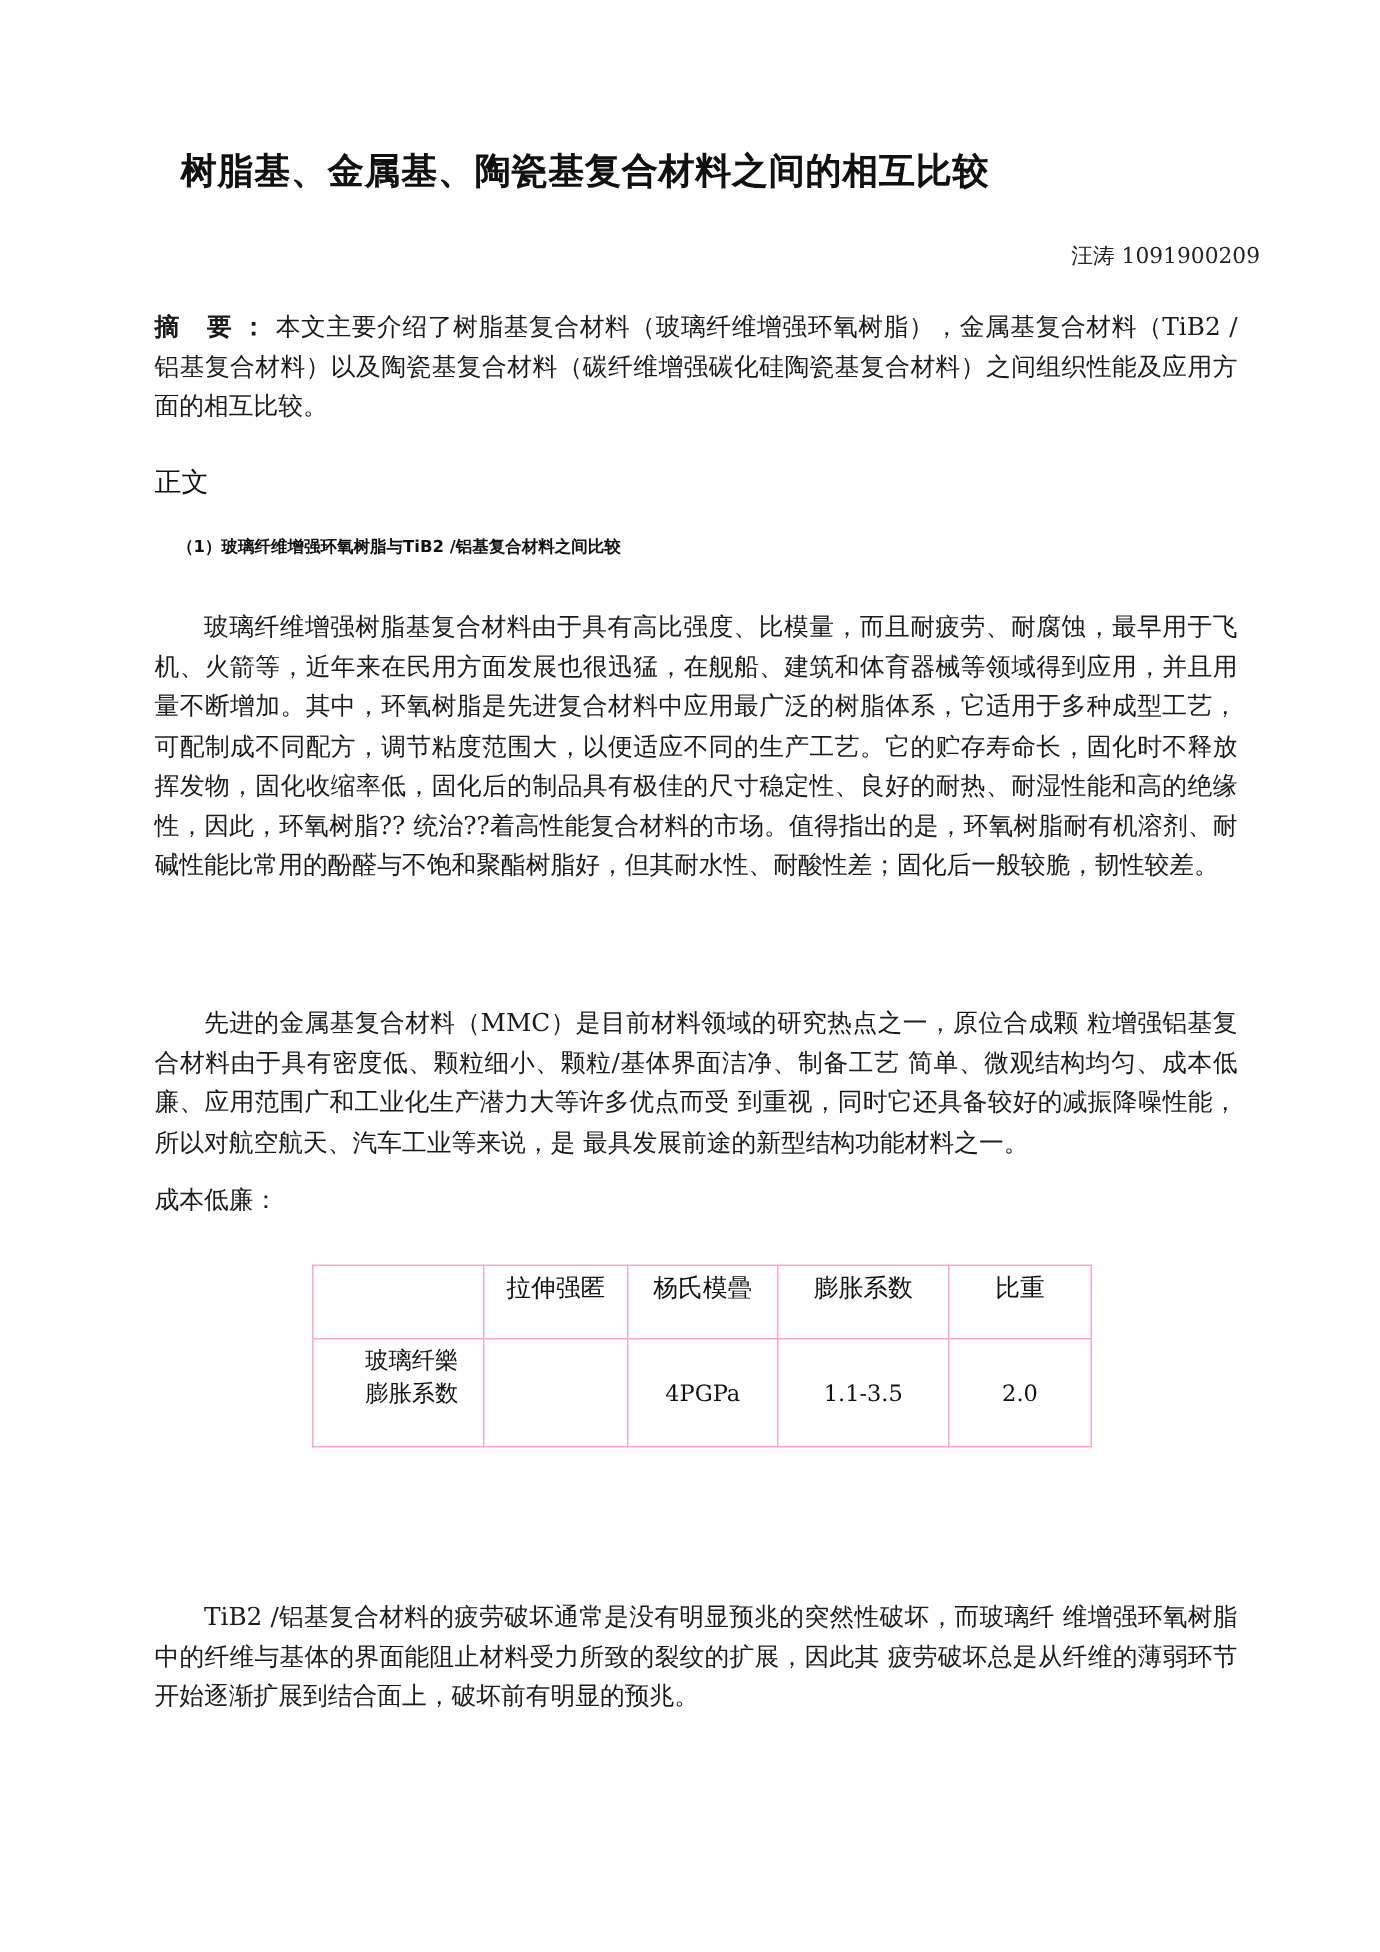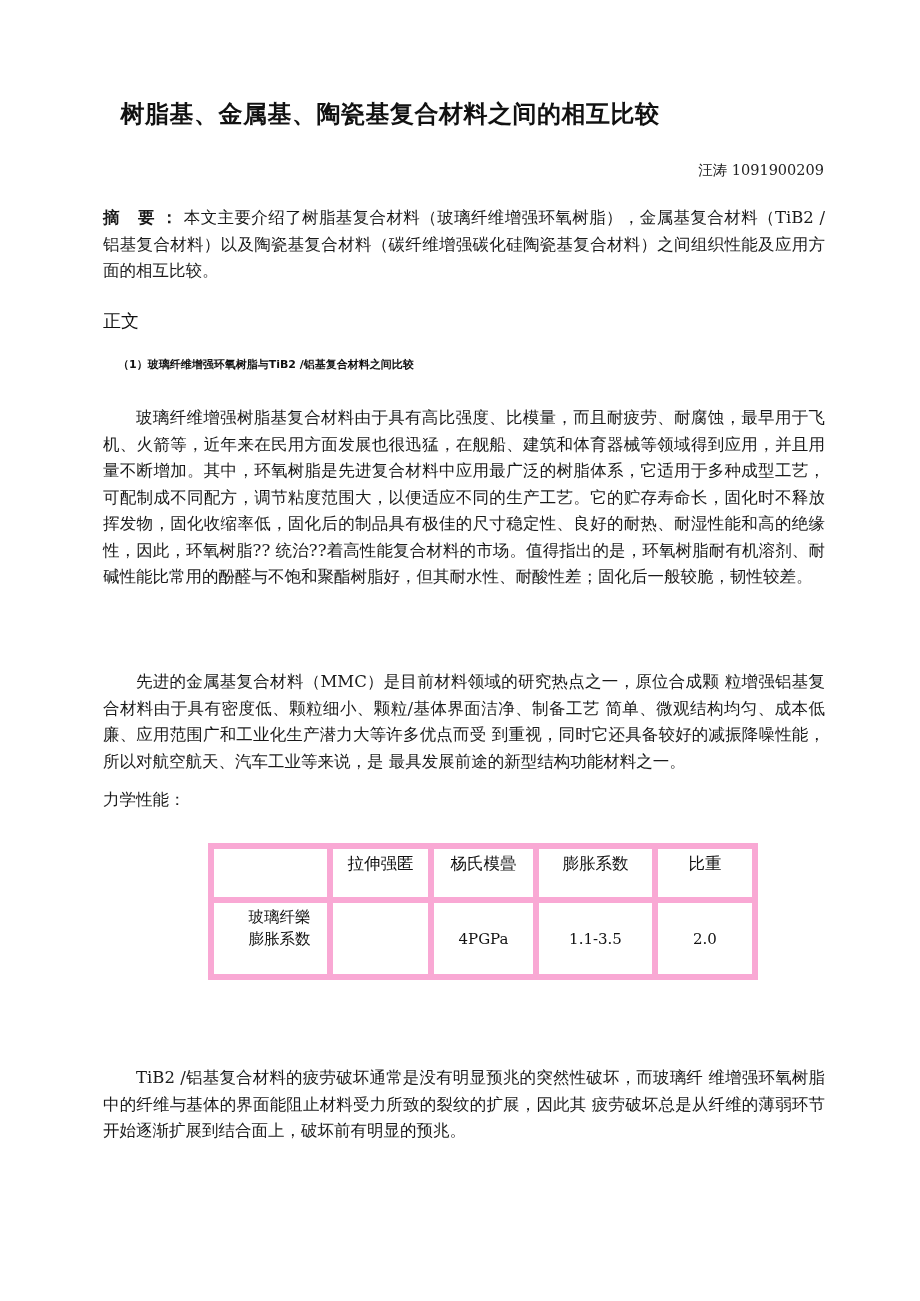--- a/index.html
+++ b/index.html
@@ -19,21 +19,21 @@
   .title {
     left: 0; width: 780px; top: 98px;
     text-align: center;
     font-family: "DejaVu Sans", "Liberation Sans", sans-serif;
     font-size: 24px;
     font-weight: bold;
     letter-spacing: 0.5px;
     color: #111;
   }
   .author {
-    right: 96px; top: 161px;
+    right: 80px; top: 161px;
     font-size: 14.5px;
     color: #222;
   }
   .para {
     left: 103px; width: 722px;
     font-size: 16.5px;
     line-height: 26.5px;
     color: #1a1a1a;
     text-align: justify;
     text-justify: inter-character;
@@ -63,21 +63,21 @@
     color: #1a1a1a;
   }
   table.mech {
     position: absolute;
     left: 208px; top: 843px;
     border-collapse: collapse;
     font-size: 15px;
     color: #111;
   }
   table.mech td {
-    border: 6px solid #f9a8d4;
+    border: 1px solid #f9a8d4;
     padding: 0;
     vertical-align: middle;
     text-align: center;
   }
   table.mech tr.hdr td {
     height: 44px;
     vertical-align: top;
     padding-top: 4px;
     font-family: "DejaVu Sans", "Liberation Sans", sans-serif;
     font-size: 16.5px;
@@ -111,21 +111,21 @@
 </div>
 
 <div class="abs section-h">正文</div>
 
 <div class="abs sub-h">（1）玻璃纤维增强环氧树脂与TiB2 /铝基复合材料之间比较</div>
 
 <div class="abs para p1 indent">玻璃纤维增强树脂基复合材料由于具有高比强度、比模量，而且耐疲劳、耐腐蚀，最早用于飞机、火箭等，近年来在民用方面发展也很迅猛，在舰船、建筑和体育器械等领域得到应用，并且用量不断增加。其中，环氧树脂是先进复合材料中应用最广泛的树脂体系，它适用于多种成型工艺，可配制成不同配方，调节粘度范围大，以便适应不同的生产工艺。它的贮存寿命长，固化时不释放挥发物，固化收缩率低，固化后的制品具有极佳的尺寸稳定性、良好的耐热、耐湿性能和高的绝缘性，因此，环氧树脂?? 统治??着高性能复合材料的市场。值得指出的是，环氧树脂耐有机溶剂、耐碱性能比常用的酚醛与不饱和聚酯树脂好，但其耐水性、耐酸性差；固化后一般较脆，韧性较差。</div>
 
 <div class="abs para p2 indent">先进的金属基复合材料（MMC）是目前材料领域的研究热点之一，原位合成颗 粒增强铝基复合材料由于具有密度低、颗粒细小、颗粒/基体界面洁净、制备工艺 简单、微观结构均匀、成本低廉、应用范围广和工业化生产潜力大等许多优点而受 到重视，同时它还具备较好的减振降噪性能，所以对航空航天、汽车工业等来说，是 最具发展前途的新型结构功能材料之一。</div>
 
-<div class="abs label-mech">力学性能：</div>
+<div class="abs label-mech">成本低廉：</div>
 
 <table class="mech">
   <tbody>
       <tr class="hdr">
     <td class="rowname"></td>
     <td class="c1">拉伸强匿</td>
     <td class="c2">杨氏模曡</td>
     <td class="c3">膨胀系数</td>
     <td class="c4">比重</td>
   </tr>

